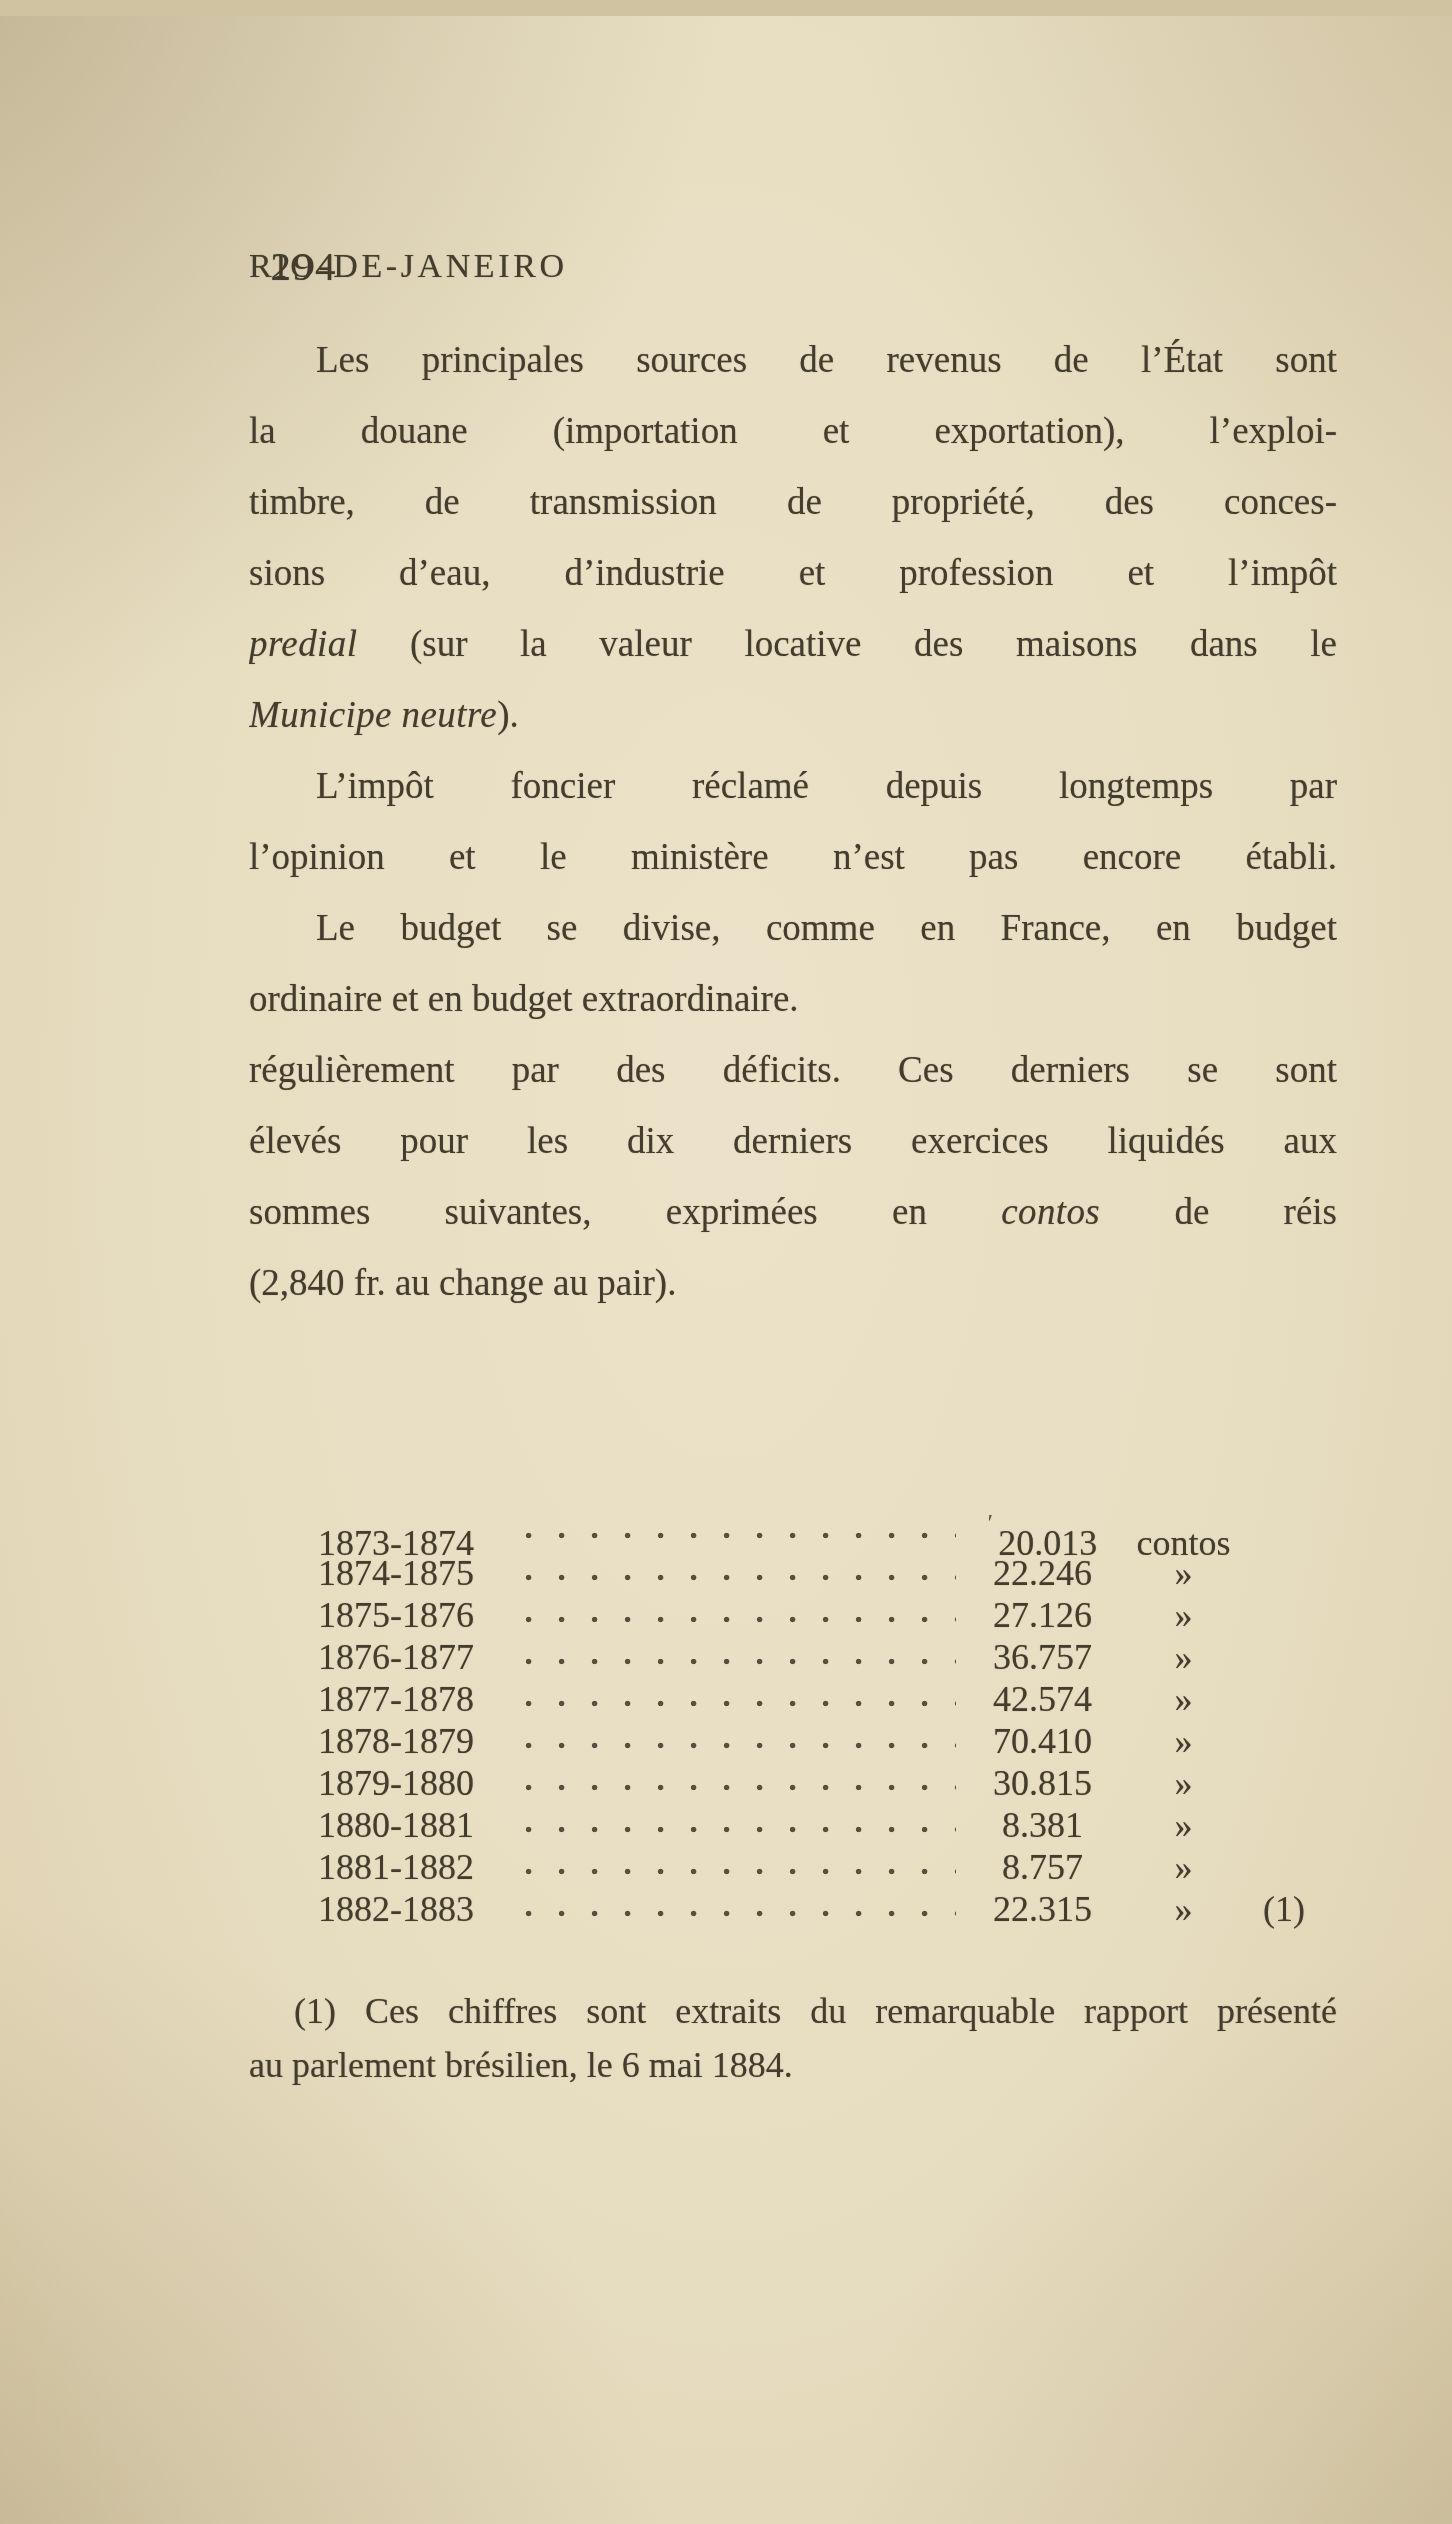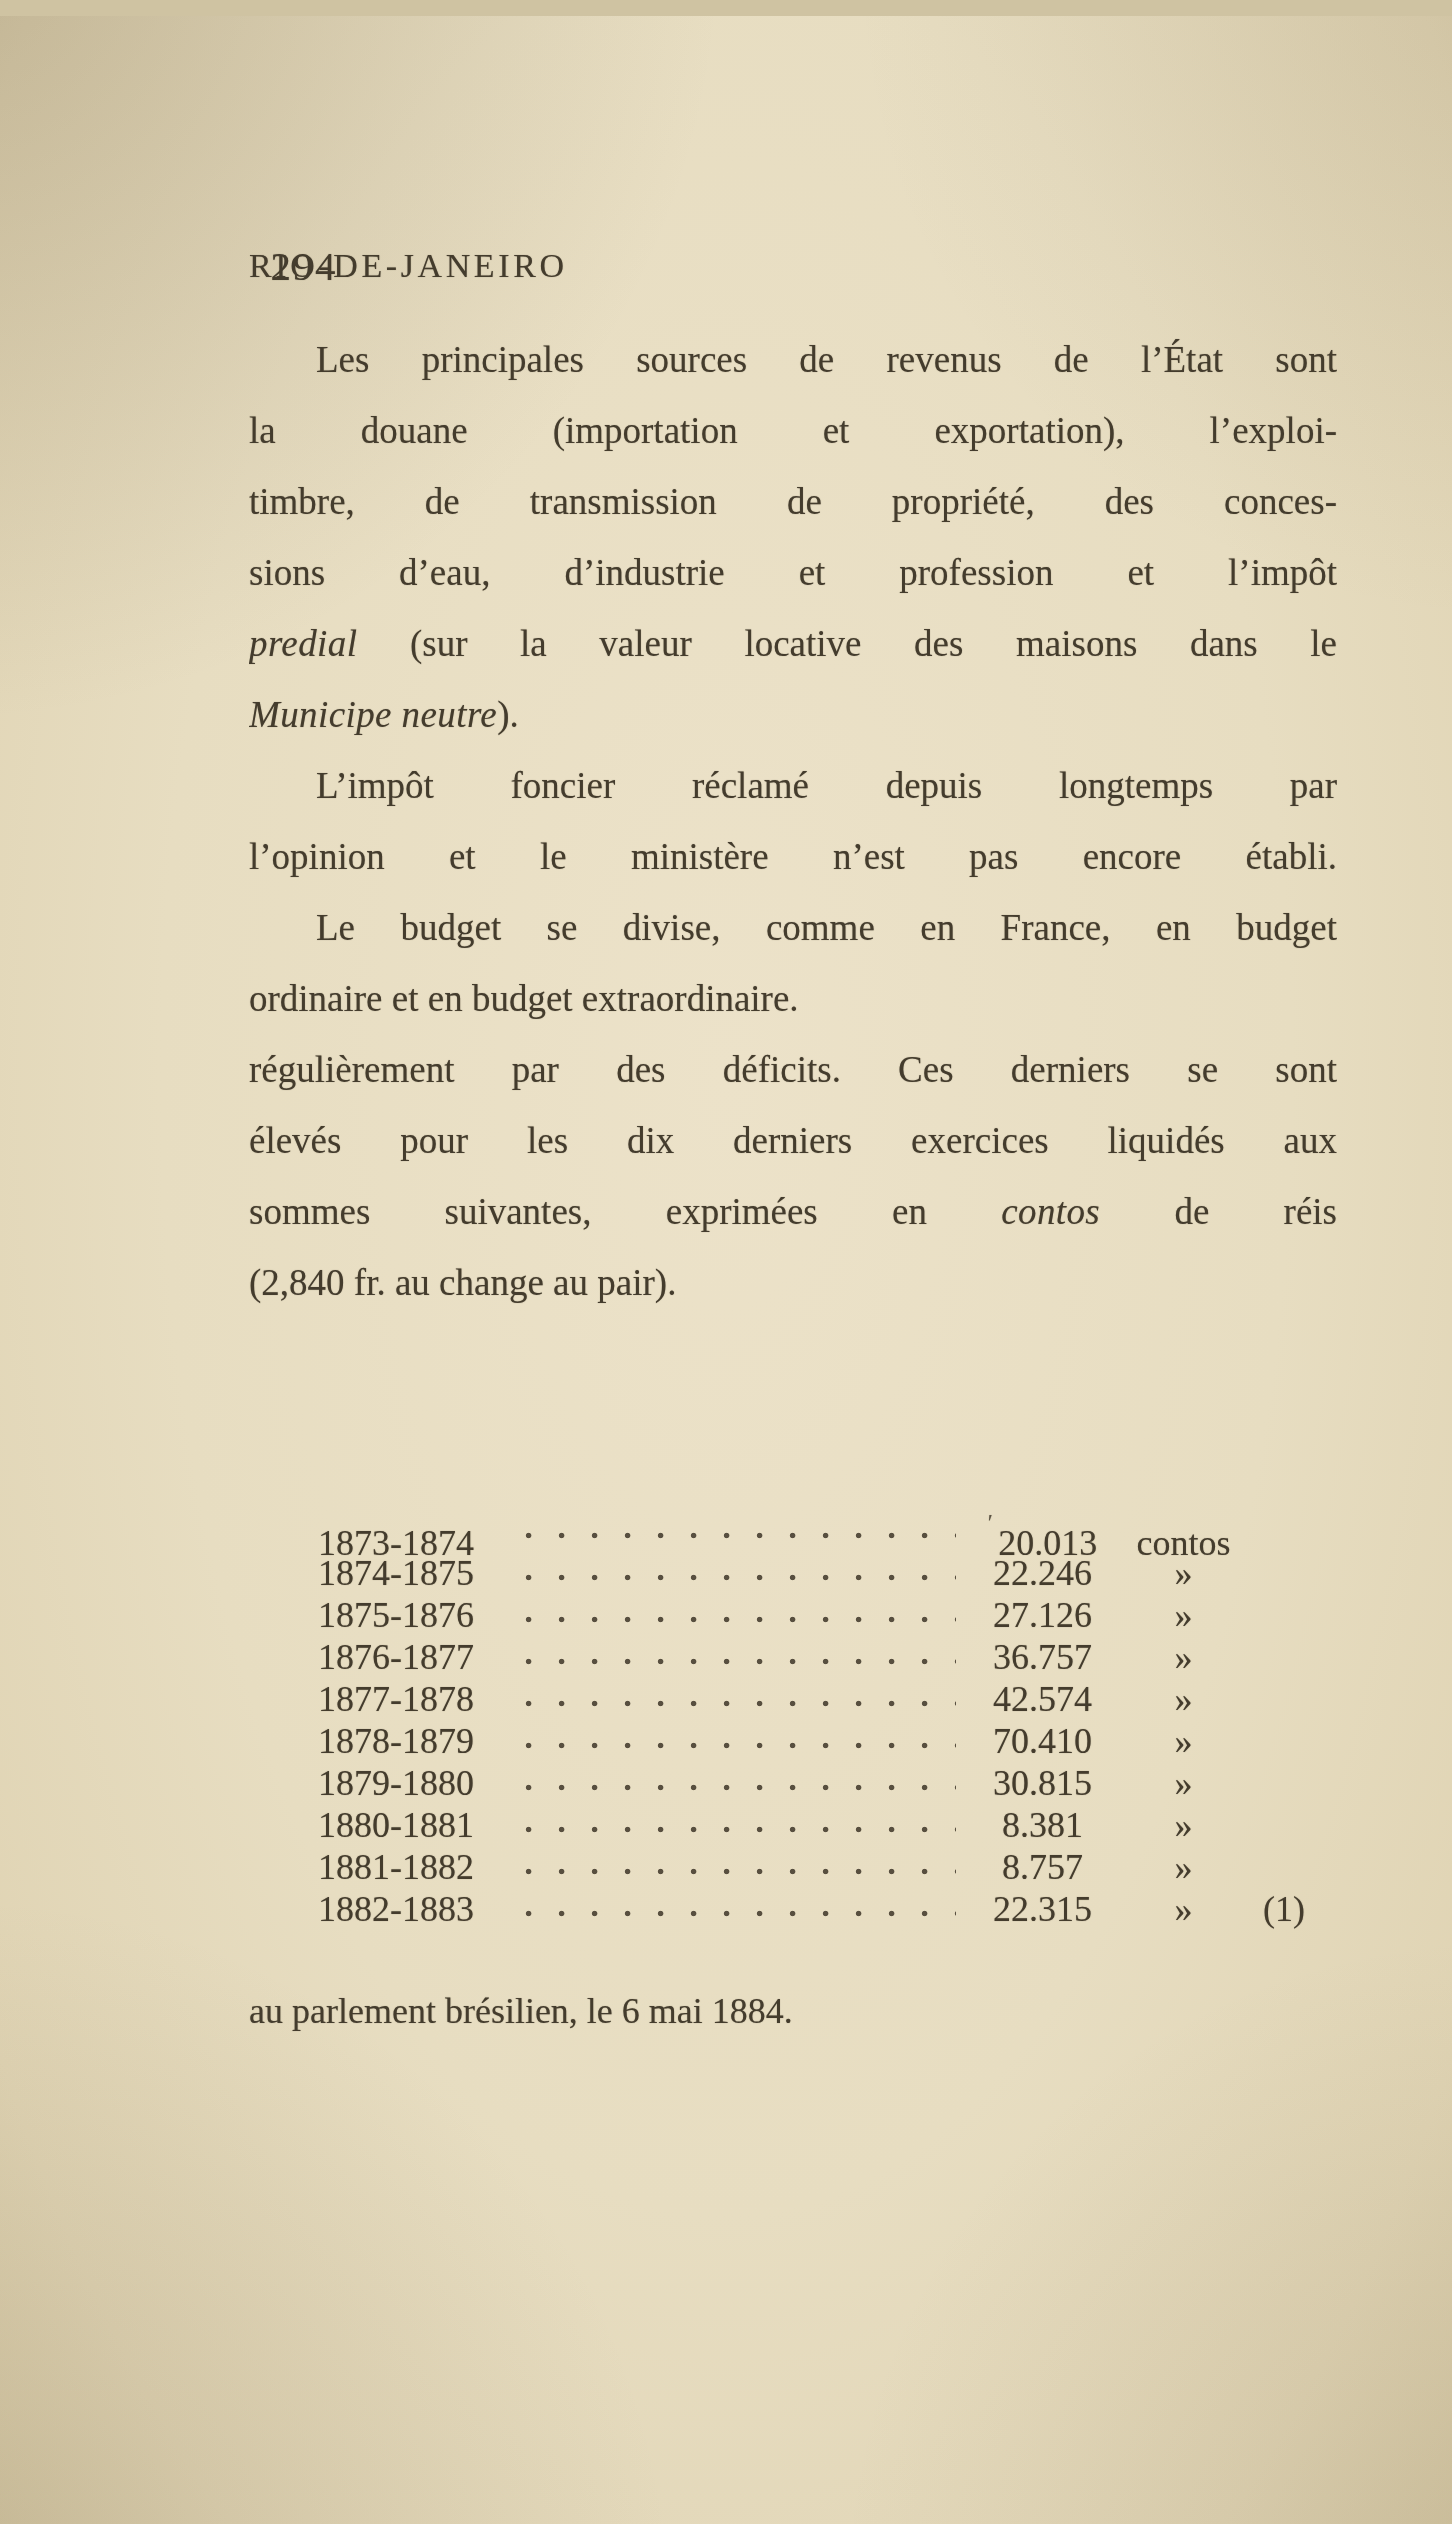--- a/index.html
+++ b/index.html
@@ -148,17 +148,18 @@
       <div class="trow">
         <span class="year">1882-1883</span>
         <span class="leader"></span>
         <span class="val"><span class="">22.315</span></span>
         <span class="unit">»</span>
         <span class="note">(1)</span>
       </div>
     </div>
 
   <div class="footnote">
+      <div class="line j ind"><span>(1) Ces chiffres sont extraits du remarquable rapport présenté</span></div>
       <div class="line"><span>au parlement brésilien, le 6 mai 1884.</span></div>
     </div>
 
 </div>
 
 
 </body></html>

